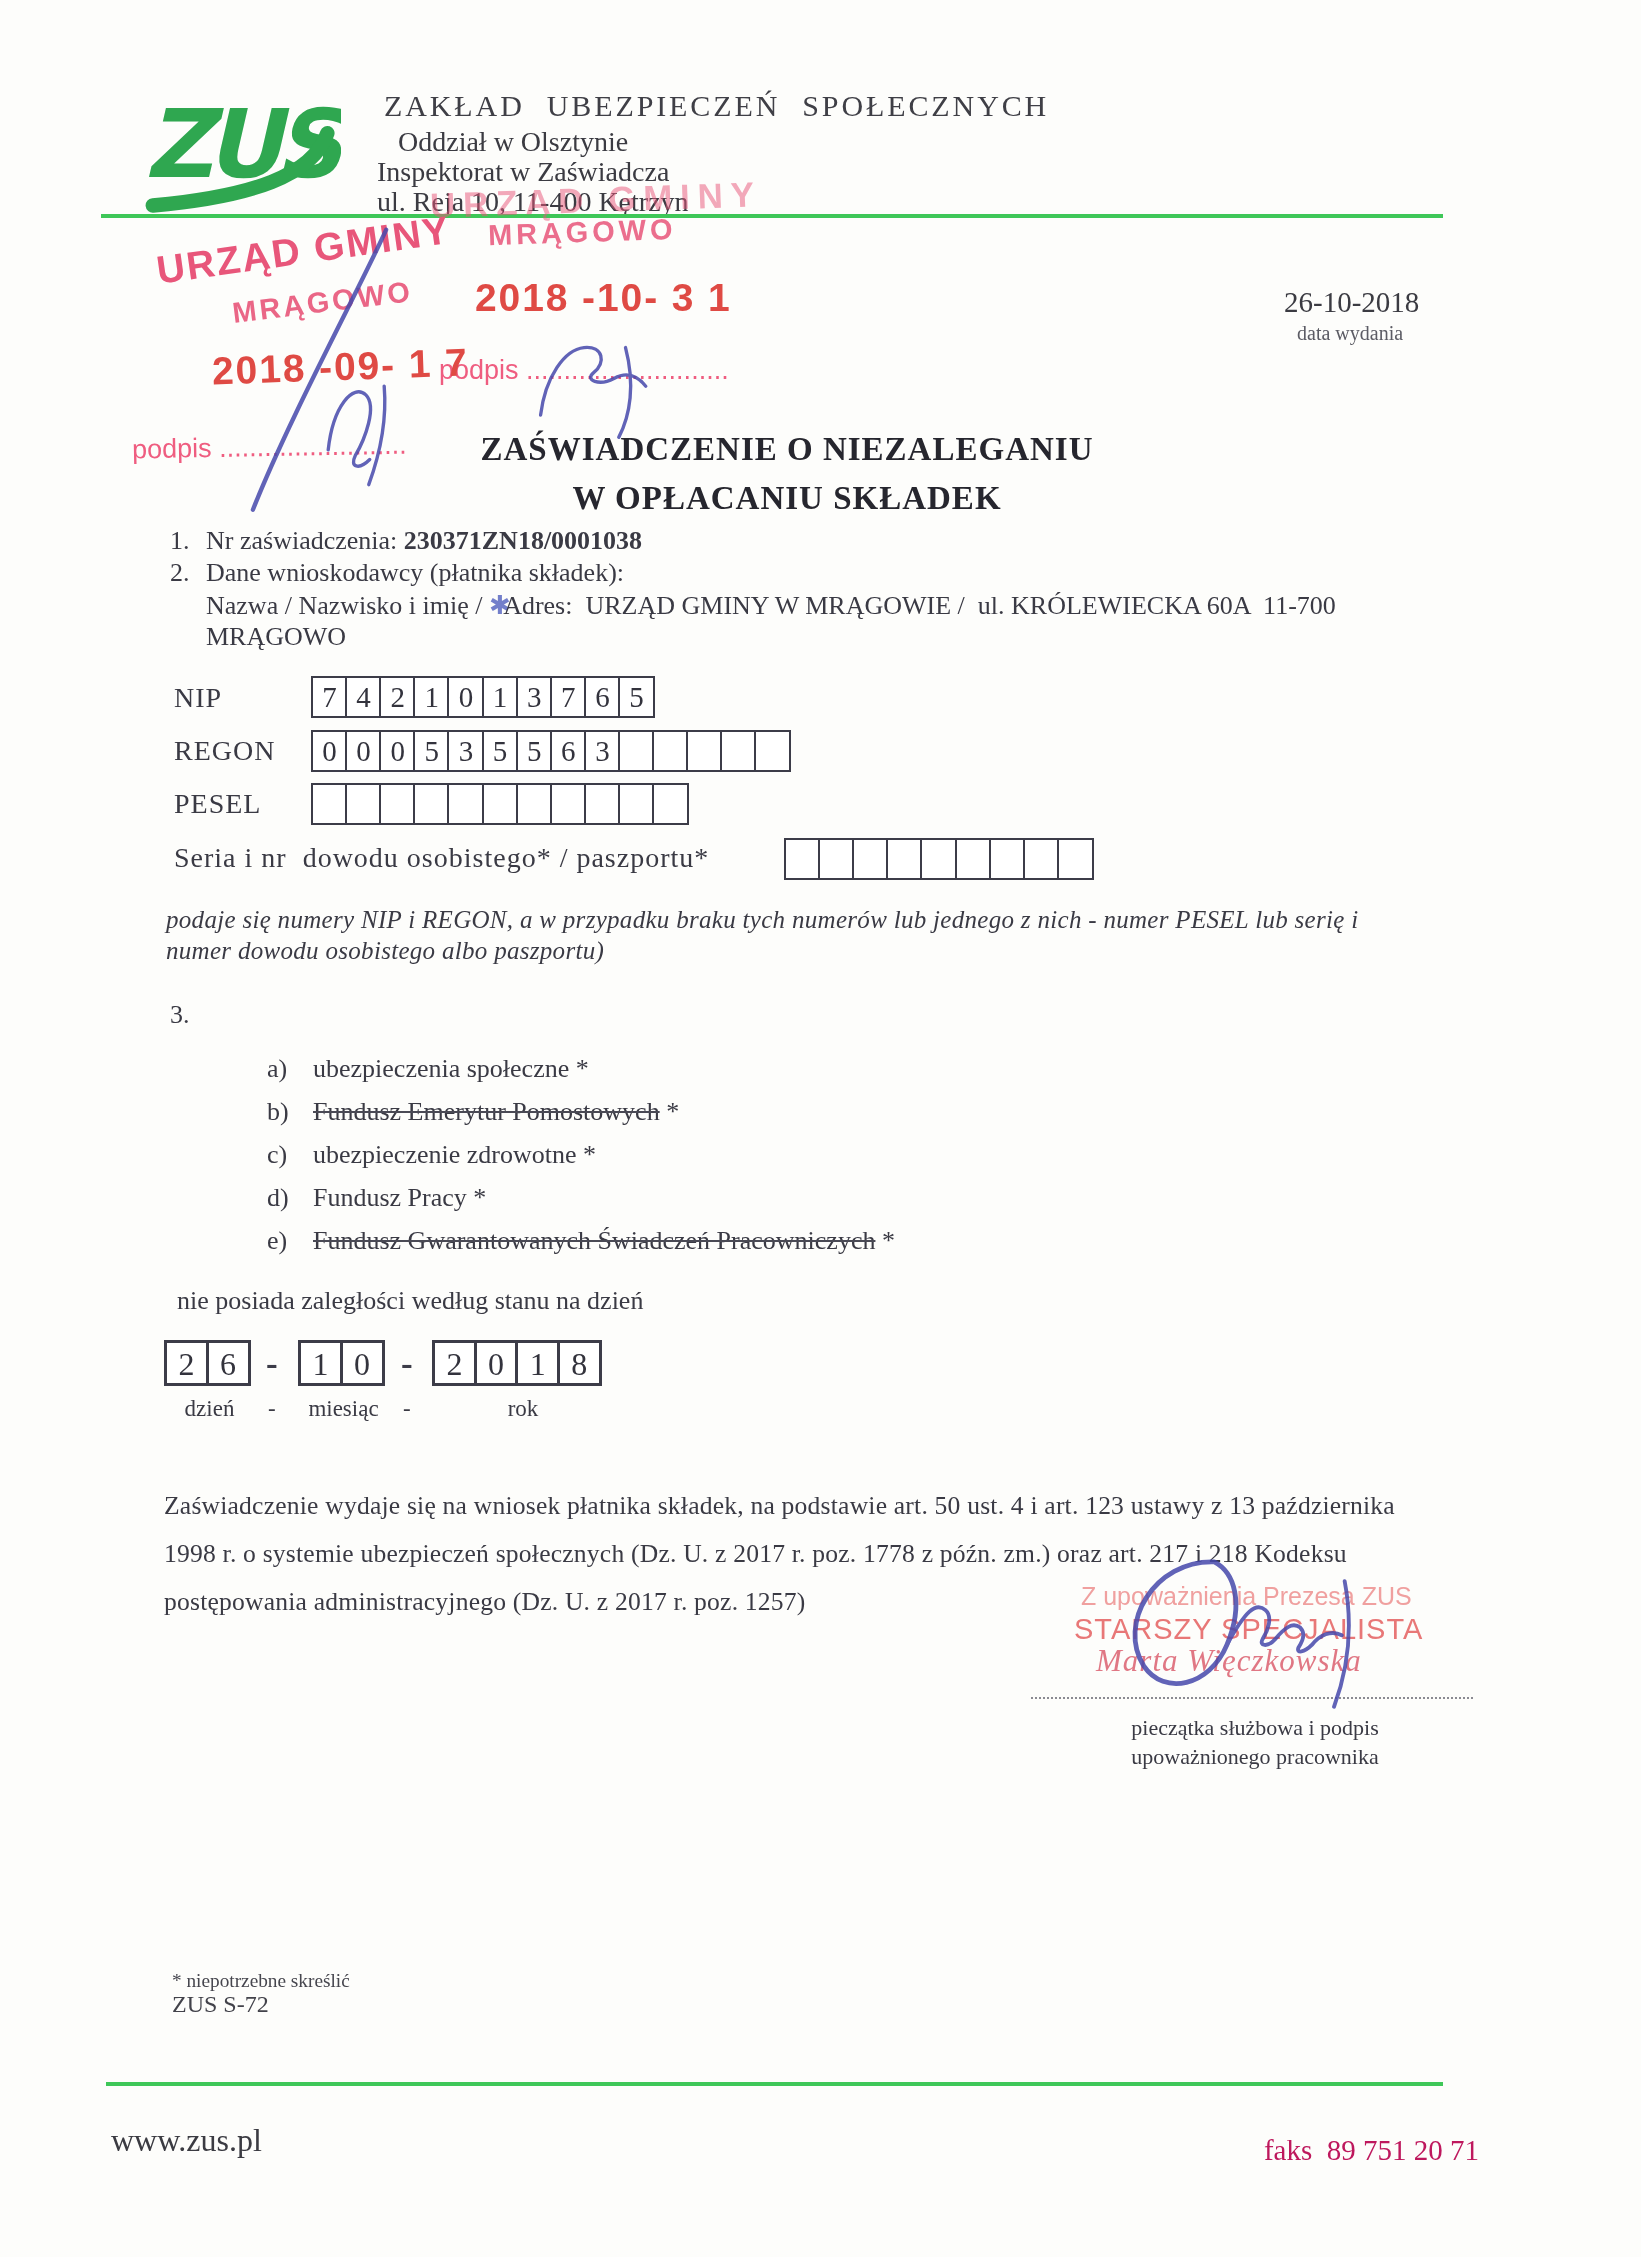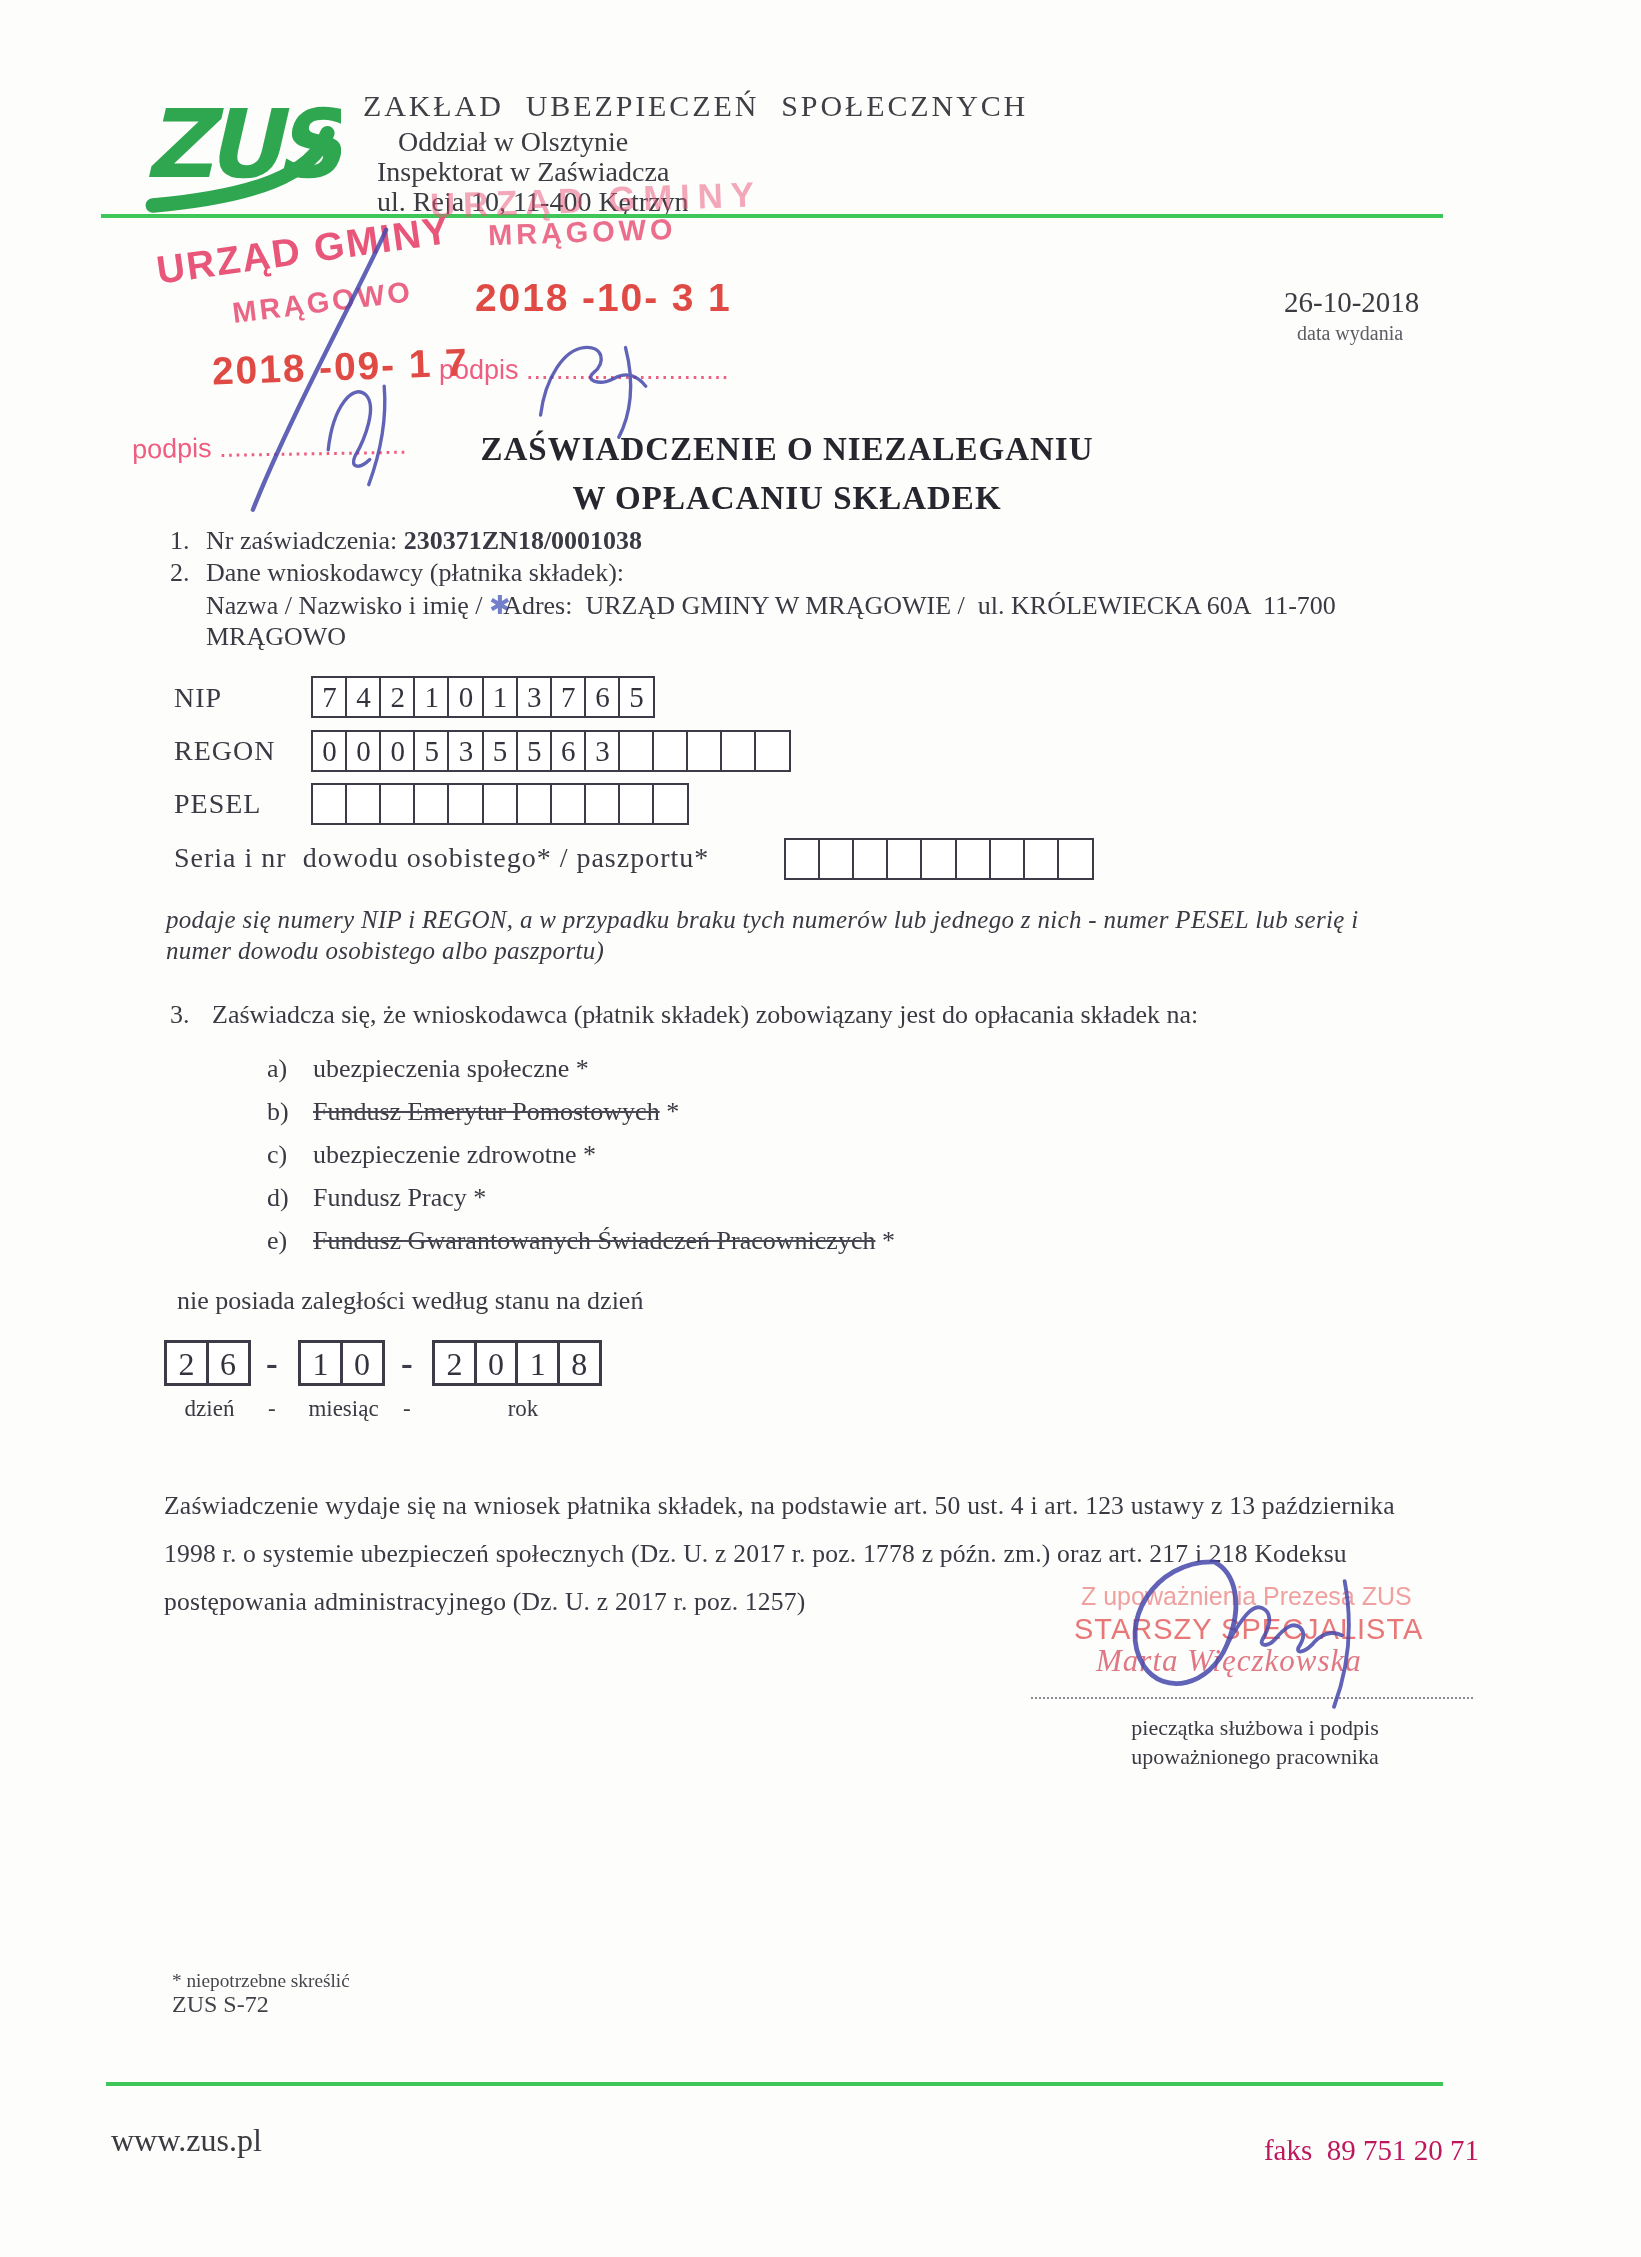--- a/index.html
+++ b/index.html
@@ -41,21 +41,21 @@
 
   <div class="abs" style="left:143px;top:83px;width:198px;height:135px;">
     <svg width="198" height="135" viewBox="0 0 205 140">
       <g transform="skewX(-13) translate(24,0)">
         <text x="0" y="97" font-family="'DejaVu Sans',sans-serif" font-weight="bold" font-size="98" fill="#2fa750" letter-spacing="-8">ZUS</text>
       </g>
       <path d="M191,52 C176,96 112,118 10,127" stroke="#2fa750" stroke-width="15" fill="none" stroke-linecap="round"></path>
     </svg>
   </div>
 
-  <div class="abs org" style="left:363px;top:89px;">ZAKŁAD UBEZPIECZEŃ SPOŁECZNYCH</div>
+  <div class="abs org" style="left:384px;top:89px;">ZAKŁAD UBEZPIECZEŃ SPOŁECZNYCH</div>
   <div class="abs hline" style="left:398px;top:126px;">Oddział w Olsztynie</div>
   <div class="abs hline" style="left:377px;top:156px;">Inspektorat w Zaświadcza</div>
   <div class="abs hline" style="left:377px;top:186px;">ul. Reja 10, 11-400 Kętrzyn</div>
 
   <div class="rule" style="left:101px;top:214px;width:1342px;"></div>
 
   <div class="abs stamp" style="left:430px;top:180px;font-size:35px;letter-spacing:7.7px;opacity:.5;transform:rotate(-2deg);">URZĄD GMINY</div>
   <div class="abs stamp" style="left:488px;top:216px;font-size:29px;letter-spacing:3.9px;opacity:.85;transform:rotate(-2deg);">MRĄGOWO</div>
   <div class="abs stampdate" style="left:475px;top:276px;font-size:39px;letter-spacing:1.9px;">2018 -10- 3 1</div>
   <div class="abs stampsig" style="left:439px;top:355px;font-size:27px;"><span>podpis</span> <span>...........................</span></div>
@@ -136,21 +136,20 @@
       <span class="cell idcell"></span>
       <span class="cell idcell"></span>
       <span class="cell idcell"></span>
       <span class="cell idcell"></span>
     </div>
 
   <div class="abs italic" style="left:166px;top:906px;">podaje się numery NIP i REGON, a w przypadku braku tych numerów lub jednego z nich - numer PESEL lub serię i</div>
   <div class="abs italic" style="left:166px;top:937px;">numer dowodu osobistego albo paszportu)</div>
 
   <div class="abs num" style="left:170px;top:1000px;">3.</div>
-  <div class="abs num" style="left:212px;top:1000px;">Zaświadcza się, że wnioskodawca (płatnik składek) zobowiązany jest do opłacania składek na:</div>
 
   <div class="abs" style="left:224px;top:1054px;" id="obligations">
       <div class="oblig-row"><span class="oblig-letter">a)</span><span>ubezpieczenia społeczne</span><span> *</span></div>
       <div class="oblig-row"><span class="oblig-letter">b)</span><span class="struck">Fundusz Emerytur Pomostowych</span><span> *</span></div>
       <div class="oblig-row"><span class="oblig-letter">c)</span><span>ubezpieczenie zdrowotne</span><span> *</span></div>
       <div class="oblig-row"><span class="oblig-letter">d)</span><span>Fundusz Pracy</span><span> *</span></div>
       <div class="oblig-row"><span class="oblig-letter">e)</span><span class="struck">Fundusz Gwarantowanych Świadczeń Pracowniczych</span><span> *</span></div>
     </div>
 
   <div class="abs num" style="left:177px;top:1286px;">nie posiada zaległości według stanu na dzień</div>

